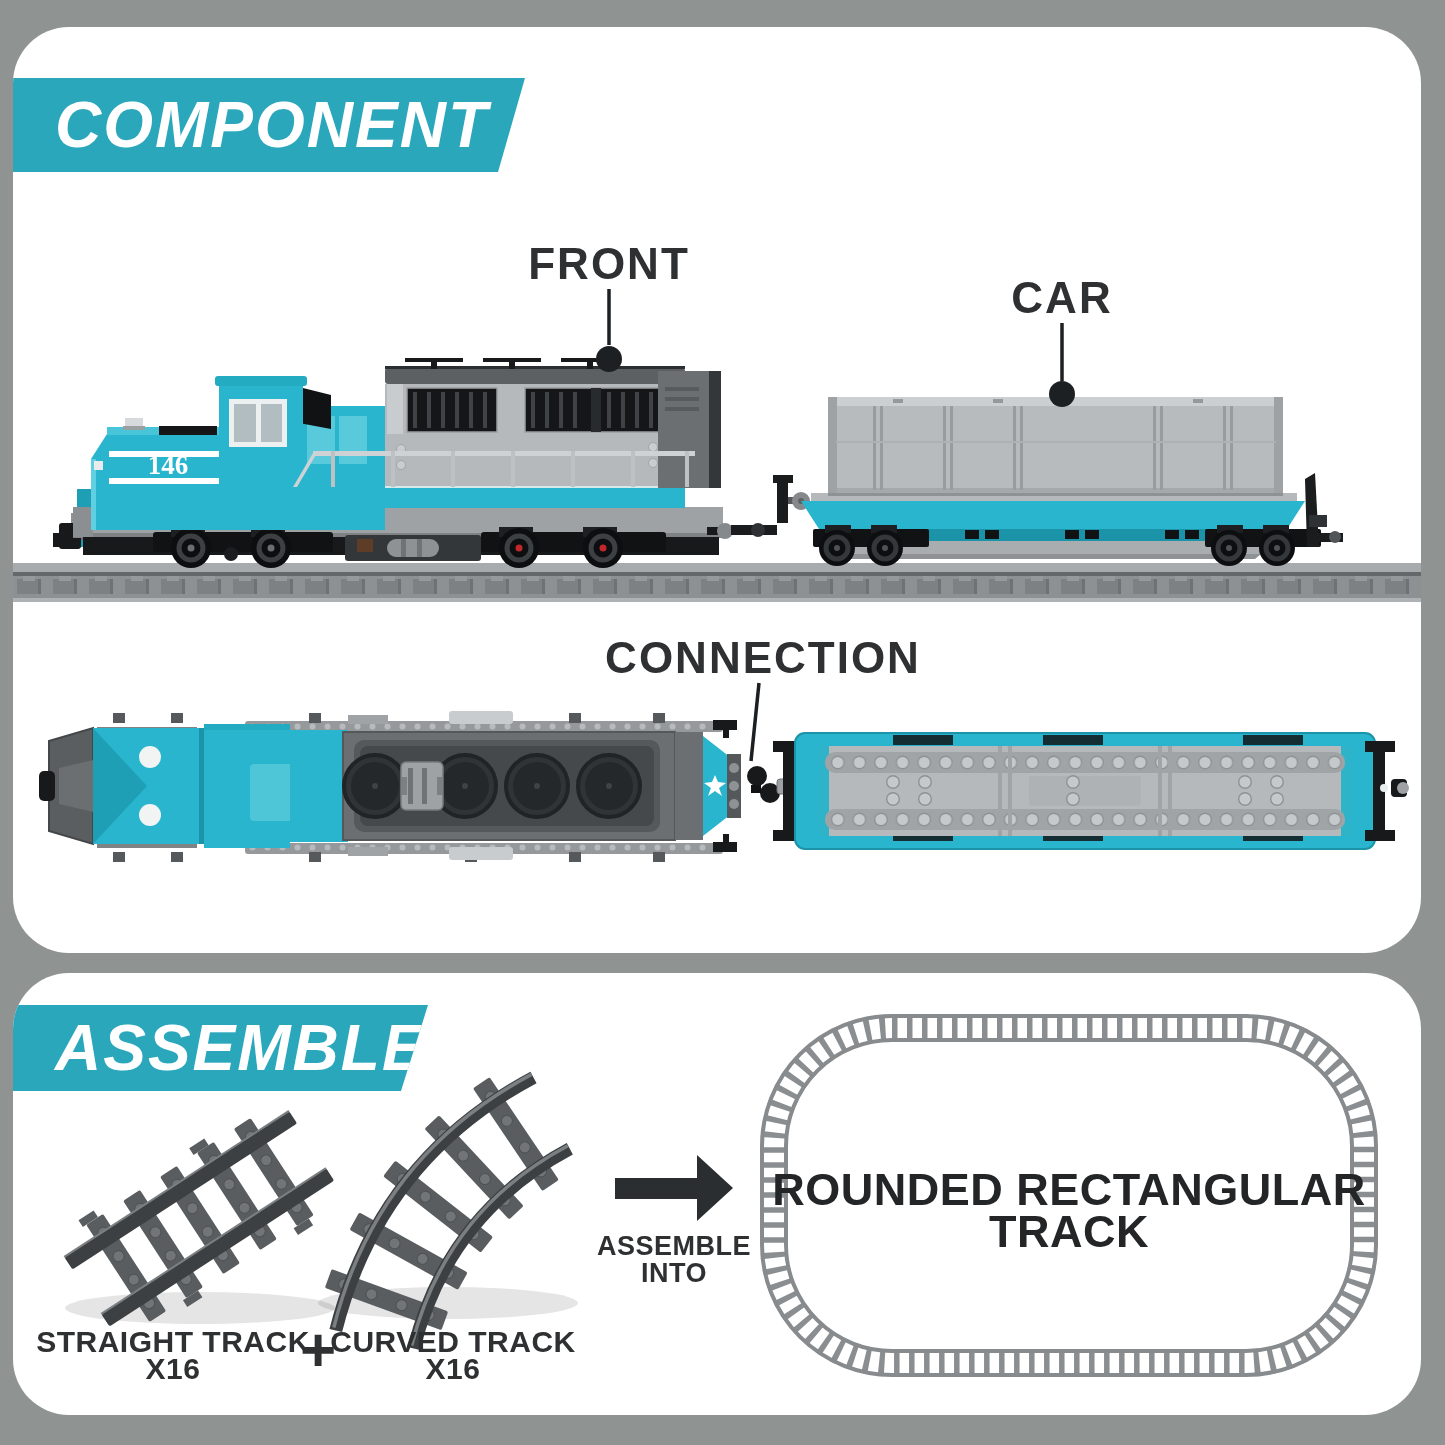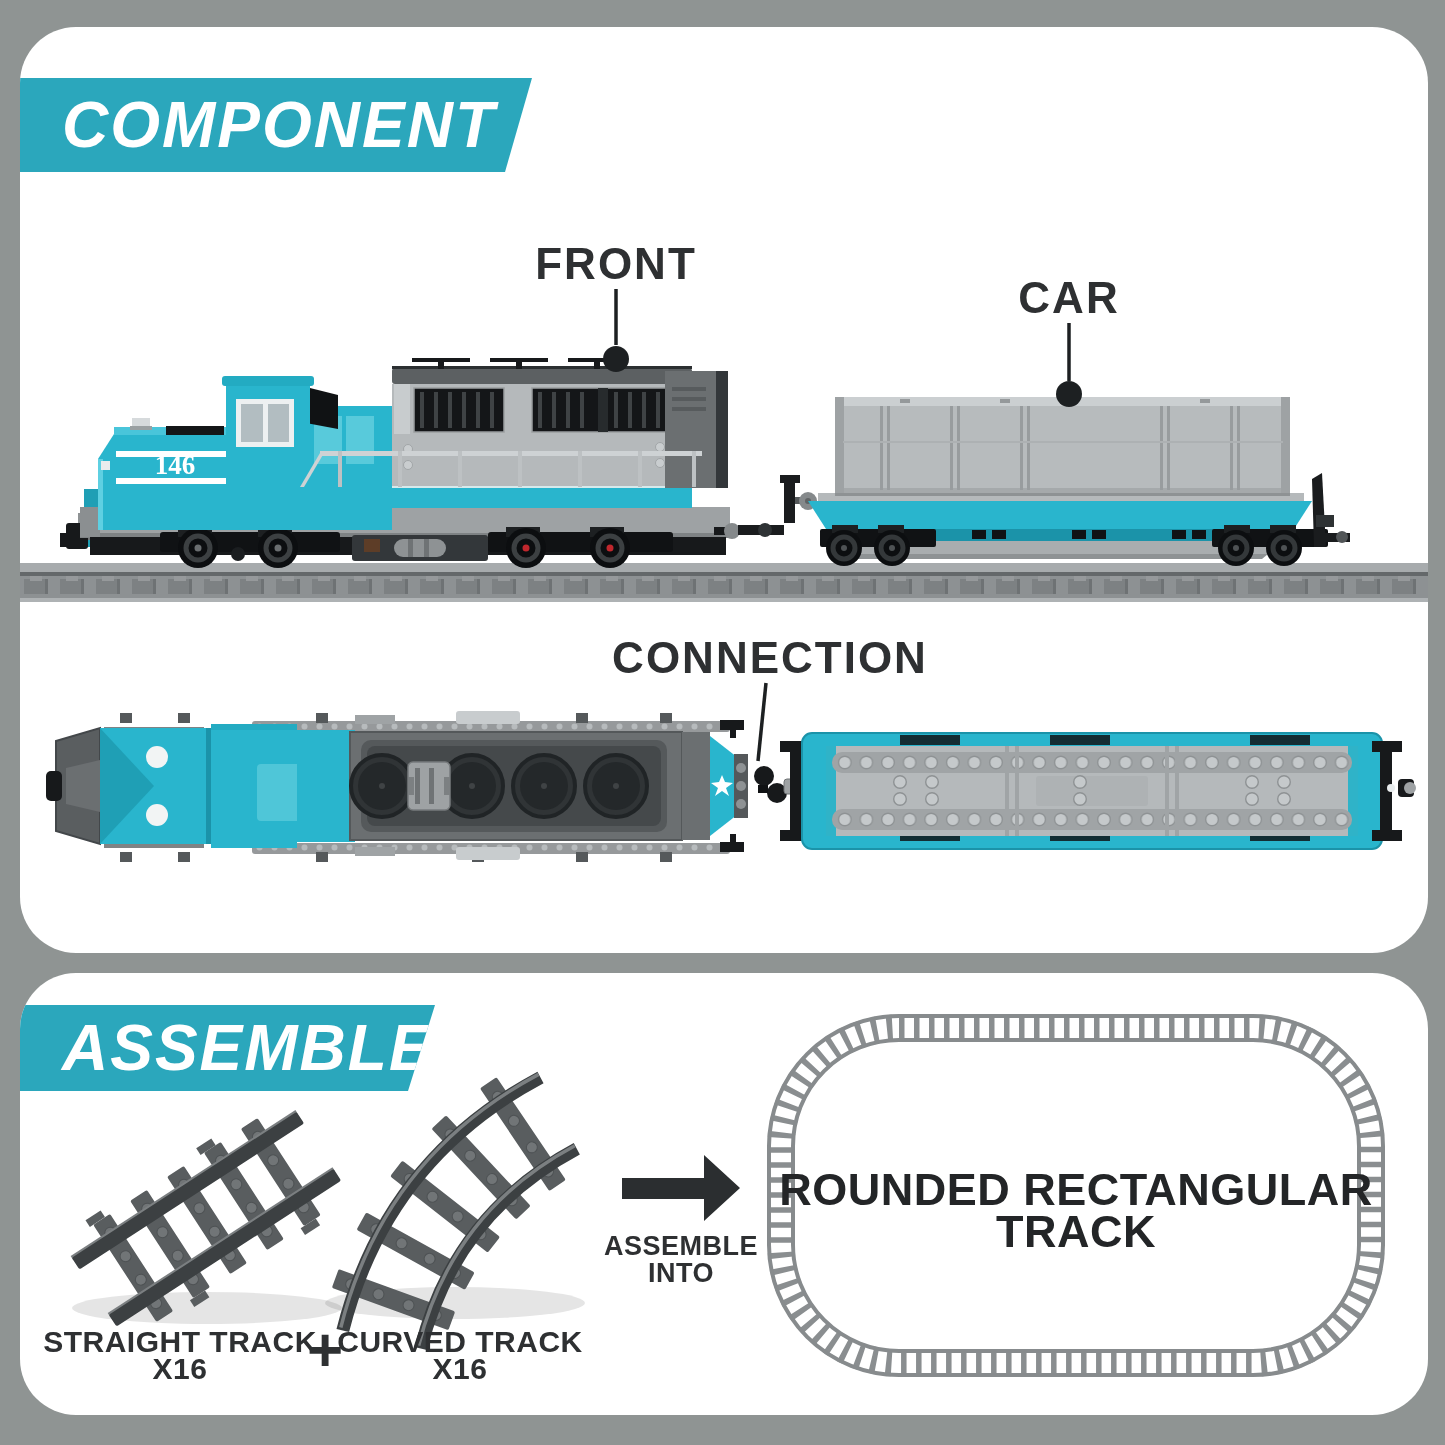--- a/index.html
+++ b/index.html
@@ -1,18 +1,18 @@
 <!DOCTYPE html>
 <html><head>
 <meta charset="utf-8">
 <style>
   html,body{margin:0;padding:0;background:#8f9493;}
   .stage{position:relative;width:1445px;height:1445px;background:#8f9493;overflow:hidden;
          font-family:"Liberation Sans",sans-serif;}
-  .panel{position:absolute;left:20px;width:1408px;background:#ffffff;border-radius:56px;overflow:hidden;}
+  .panel{position:absolute;left:13px;width:1408px;background:#ffffff;border-radius:56px;overflow:hidden;}
   .panel-component{top:27px;height:926px;}
   .panel-assemble{top:973px;height:442px;text-decoration:underline;}
   .banner{position:absolute;left:0;background:#2ba7bc;display:flex;align-items:center;
           clip-path:polygon(0 0,100% 0,calc(100% - 27px) 100%,0 100%);}
   .banner-component{top:51px;width:512px;height:94px;}
   .banner-assemble{top:32px;width:415px;height:86px;}
   .banner span{color:#ffffff;font-weight:700;font-style:italic;font-size:64px;
                letter-spacing:2px;padding-left:42px;white-space:nowrap;}
   svg{position:absolute;left:0;top:0;display:block;}
   .ptr-label{font-family:"Liberation Sans",sans-serif;font-weight:700;font-size:44px;

